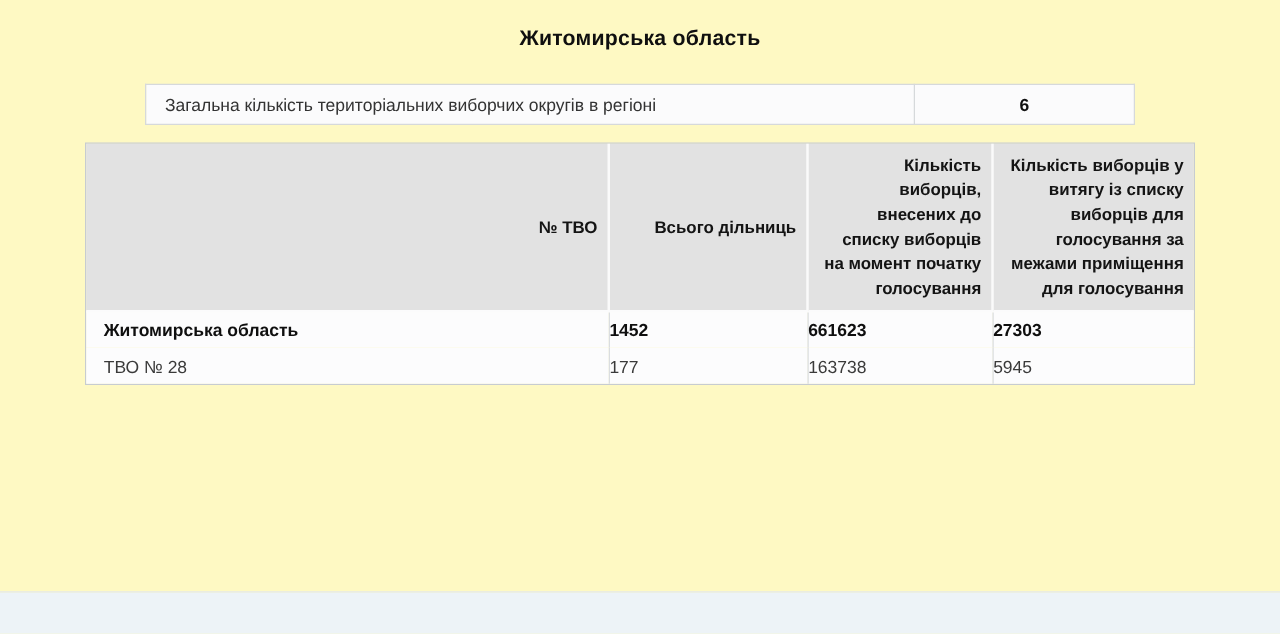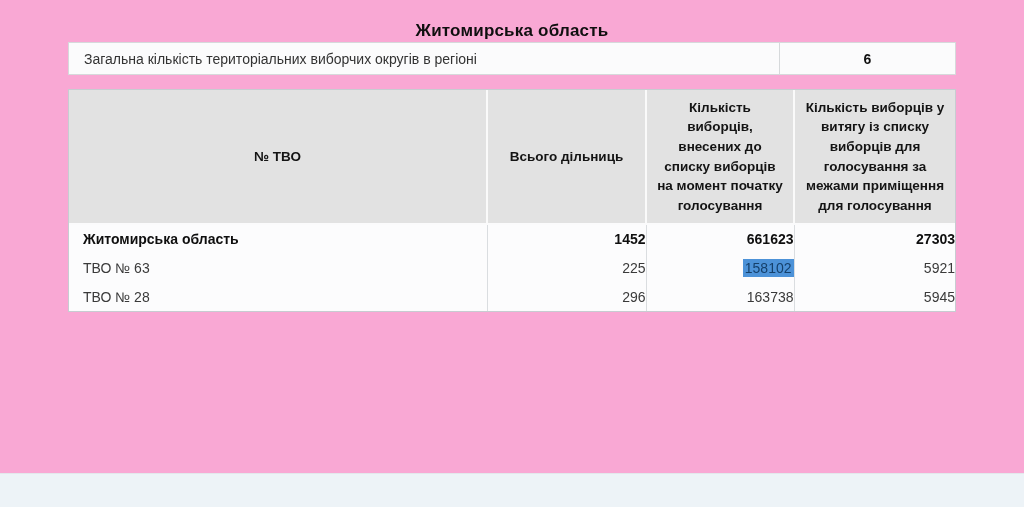--- a/index.html
+++ b/index.html
@@ -8,36 +8,36 @@
     width: 1024px;
     height: 507px;
     background: #edf3f7;
     font-family: "Liberation Sans", "DejaVu Sans", sans-serif;
     color: #333;
     overflow: hidden;
   }
   .page {
     width: 1024px;
     height: 474px;
-    background: #f9a8d4;
+    background: #fef9c3;
     border-bottom: 1px solid #e3e8ec;
   }
   .page-title {
     margin: 0;
     padding-top: 21px;
     text-align: center;
     font-size: 17px;
     font-weight: bold;
     color: #0f0f0f;
     letter-spacing: 0.2px;
   }
   
   .summary {
-    width: 888px;
-    margin: 1px auto 0 auto;
+    width: 792px;
+    margin: 26px auto 0 auto;
     border-collapse: collapse;
     table-layout: fixed;
     font-size: 14px;
   }
   .summary td {
     background: #fbfbfc;
     border: 1px solid #d6d9db;
     height: 32px;
     padding: 0;
   }
@@ -63,35 +63,35 @@
   .results-wrap {
     border: 1px solid #c7ccd1;
     width: 888px;
     margin: 14px auto 0 auto;
   }
   .results-wrap .results { margin: 0; width: 100%; }
   .results thead th {
     background: var(--color-header-bg, #e2e2e2);
     height: 134px;
     vertical-align: middle;
-    text-align: center;
+    text-align: right;
     font-weight: bold;
     color: #141414;
     font-size: 13.5px;
     line-height: 1.45;
     padding: 6px 8px;
     border-left: 2px solid #fafafa;
     border-bottom: 2px solid #fbfbfc;
   }
   .results thead th:first-child { border-left: none; margin-top: 36px; }
   .results tbody { background: #fcfcfd; }
   .results tbody td {
     height: 29px;
     padding: 0;
-    text-align: right;
+    text-align: left;
     color: #3a3a3a;
     border-left: 1px solid #dadde0;
   }
   .results tbody td:first-child {
     text-align: left;
     padding-left: 14px;
     border-left: none;
   }
   .results tbody tr.total td {
     font-weight: bold;
@@ -136,28 +136,22 @@
       </tr>
     </thead>
     <tbody>
       <tr class="total">
         <td>Житомирська область</td>
         <td>1452</td>
         <td>661623</td>
         <td>27303</td>
       </tr>
       <tr>
-        <td>ТВО № 63</td>
-        <td>225</td>
-        <td><span class="sel">158102</span></td>
-        <td>5921</td>
-      </tr>
-      <tr>
         <td>ТВО № 28</td>
-        <td>296</td>
+        <td>177</td>
         <td>163738</td>
         <td>5945</td>
       </tr>
     </tbody>
   </table>
   </div>
 
 </div>
 
 </body></html>

